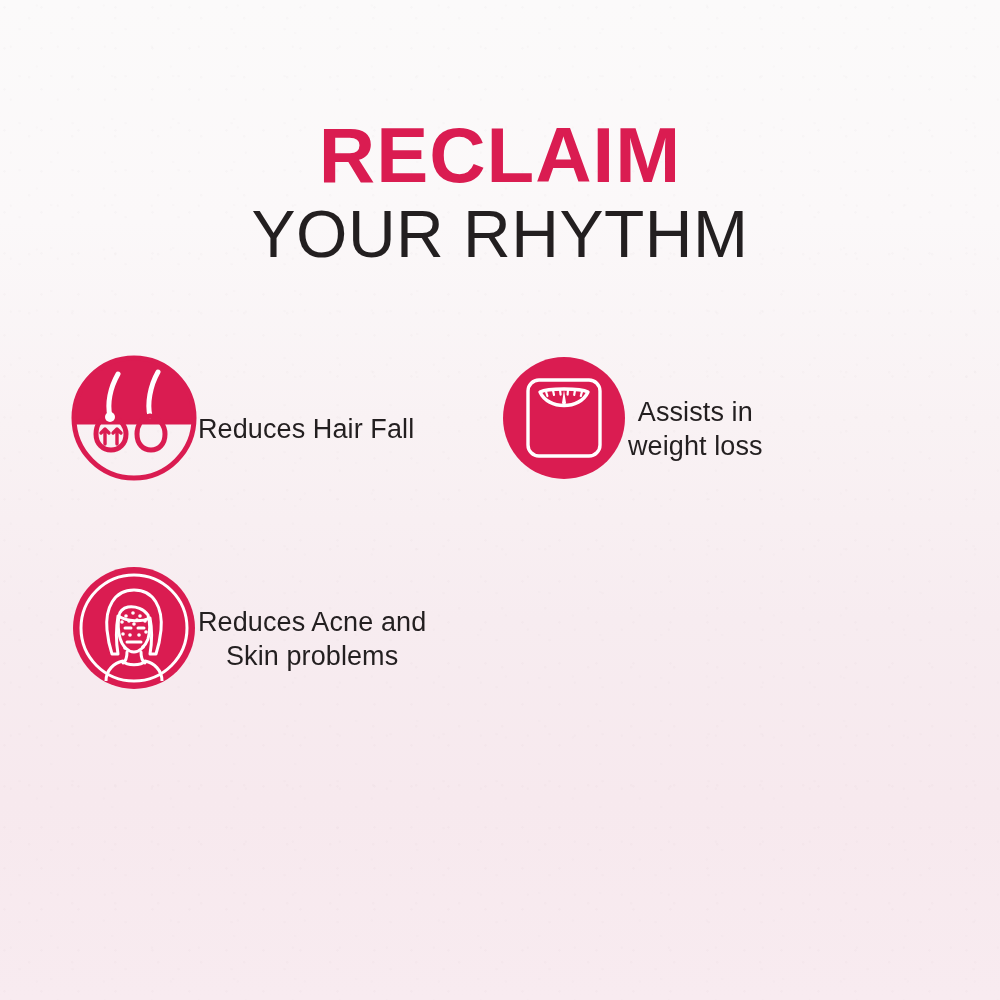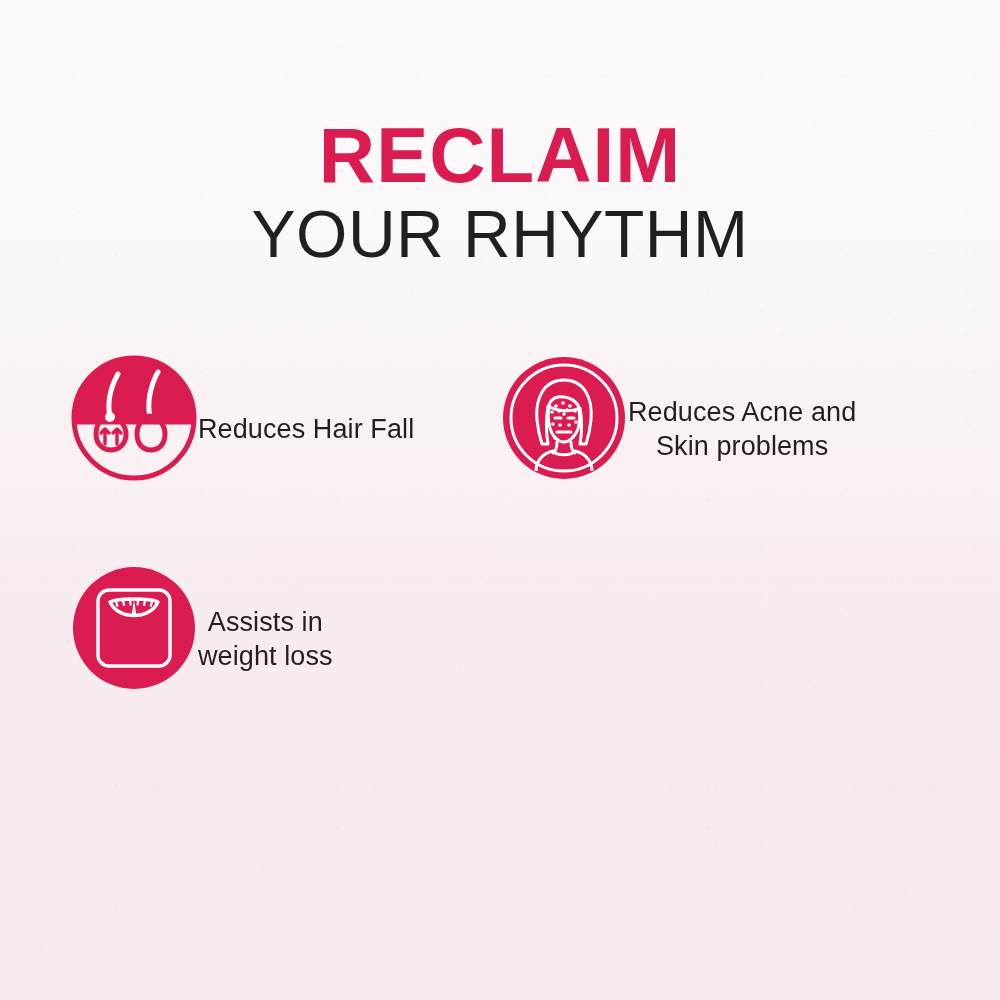--- a/index.html
+++ b/index.html
@@ -140,20 +140,37 @@
         <path d="M88 18 C80 32 77 50 80 62" fill="none" stroke="#ffffff" stroke-width="5" stroke-linecap="round"></path>
         <path d="M80 62 C71 64 67 72 67 80 C67 90 73 96 81 96
                  C89 96 95 90 95 80 C95 72 90 64 80 62 Z" fill="none" stroke="#DA1C51" stroke-width="5" stroke-linejoin="round"></path>
       </svg>
       <div class="benefit-label">Reduces Hair Fall</div>
     </div>
 
     <div class="benefit">
       <svg class="benefit-icon" viewBox="0 0 128 128">
         <circle cx="64" cy="64" r="61" fill="#DA1C51"></circle>
+
+        <rect x="28" y="26" width="72" height="76" rx="11" ry="11" fill="none" stroke="#ffffff" stroke-width="3.4"></rect>
+
+        <path d="M40 38 C48 56 80 56 88 38 C80 34 48 34 40 38 Z" fill="none" stroke="#ffffff" stroke-width="3.4" stroke-linejoin="round"></path>
+
+        <path d="M46 37.5 L47.4 42 M53 36.3 L54 41 M60 35.7 L60.6 40.6
+                 M68 35.7 L67.6 40.6 M75 36.3 L74.2 41 M82 37.5 L80.8 42" stroke="#ffffff" stroke-width="2.2" stroke-linecap="round"></path>
+
+        <path d="M64 36 L66 49 L64 52 L62 49 Z" fill="#ffffff"></path>
+      </svg>
+      <div class="benefit-label">Assists in
+weight loss</div>
+    </div>
+
+    <div class="benefit">
+      <svg class="benefit-icon" viewBox="0 0 128 128">
+        <circle cx="64" cy="64" r="61" fill="#DA1C51"></circle>
         <circle cx="64" cy="64" r="53" fill="none" stroke="#ffffff" stroke-width="3"></circle>
 
         <path d="M37 66 C35 44 44 26 64 26 C84 26 93 44 91 66
                  C90 76 88 84 86 90 L80 90 C82 78 82 64 80 54
                  C72 58 58 58 48 52 C46 64 46 78 48 90 L42 90
                  C40 84 38 76 37 66 Z" fill="none" stroke="#ffffff" stroke-width="3" stroke-linejoin="round"></path>
 
         <path d="M49 52 C49 48 53 44 58 43 C66 42 74 45 78 51
                  C80 58 80 68 78 75 C75 83 69 88 64 88
                  C58 88 52 82 50 74 C48 67 48 58 49 52 Z" fill="none" stroke="#ffffff" stroke-width="3" stroke-linejoin="round"></path>
@@ -178,32 +195,15 @@
         <circle cx="73" cy="83" r="1.8" fill="#ffffff"></circle>
 
         <path d="M57 88 C57 94 56 97 53 99 M71 88 C71 94 72 97 75 99" fill="none" stroke="#ffffff" stroke-width="3" stroke-linecap="round"></path>
         <path d="M36 117 C36 106 44 99 53 97 C57 102 71 102 75 97
                  C84 99 92 106 92 117" fill="none" stroke="#ffffff" stroke-width="3" stroke-linejoin="round"></path>
       </svg>
       <div class="benefit-label">Reduces Acne and
 Skin problems</div>
     </div>
 
-    <div class="benefit">
-      <svg class="benefit-icon" viewBox="0 0 128 128">
-        <circle cx="64" cy="64" r="61" fill="#DA1C51"></circle>
-
-        <rect x="28" y="26" width="72" height="76" rx="11" ry="11" fill="none" stroke="#ffffff" stroke-width="3.4"></rect>
-
-        <path d="M40 38 C48 56 80 56 88 38 C80 34 48 34 40 38 Z" fill="none" stroke="#ffffff" stroke-width="3.4" stroke-linejoin="round"></path>
-
-        <path d="M46 37.5 L47.4 42 M53 36.3 L54 41 M60 35.7 L60.6 40.6
-                 M68 35.7 L67.6 40.6 M75 36.3 L74.2 41 M82 37.5 L80.8 42" stroke="#ffffff" stroke-width="2.2" stroke-linecap="round"></path>
-
-        <path d="M64 36 L66 49 L64 52 L62 49 Z" fill="#ffffff"></path>
-      </svg>
-      <div class="benefit-label">Assists in
-weight loss</div>
-    </div>
-
 
   </div>
 </div>
 
 </body></html>

